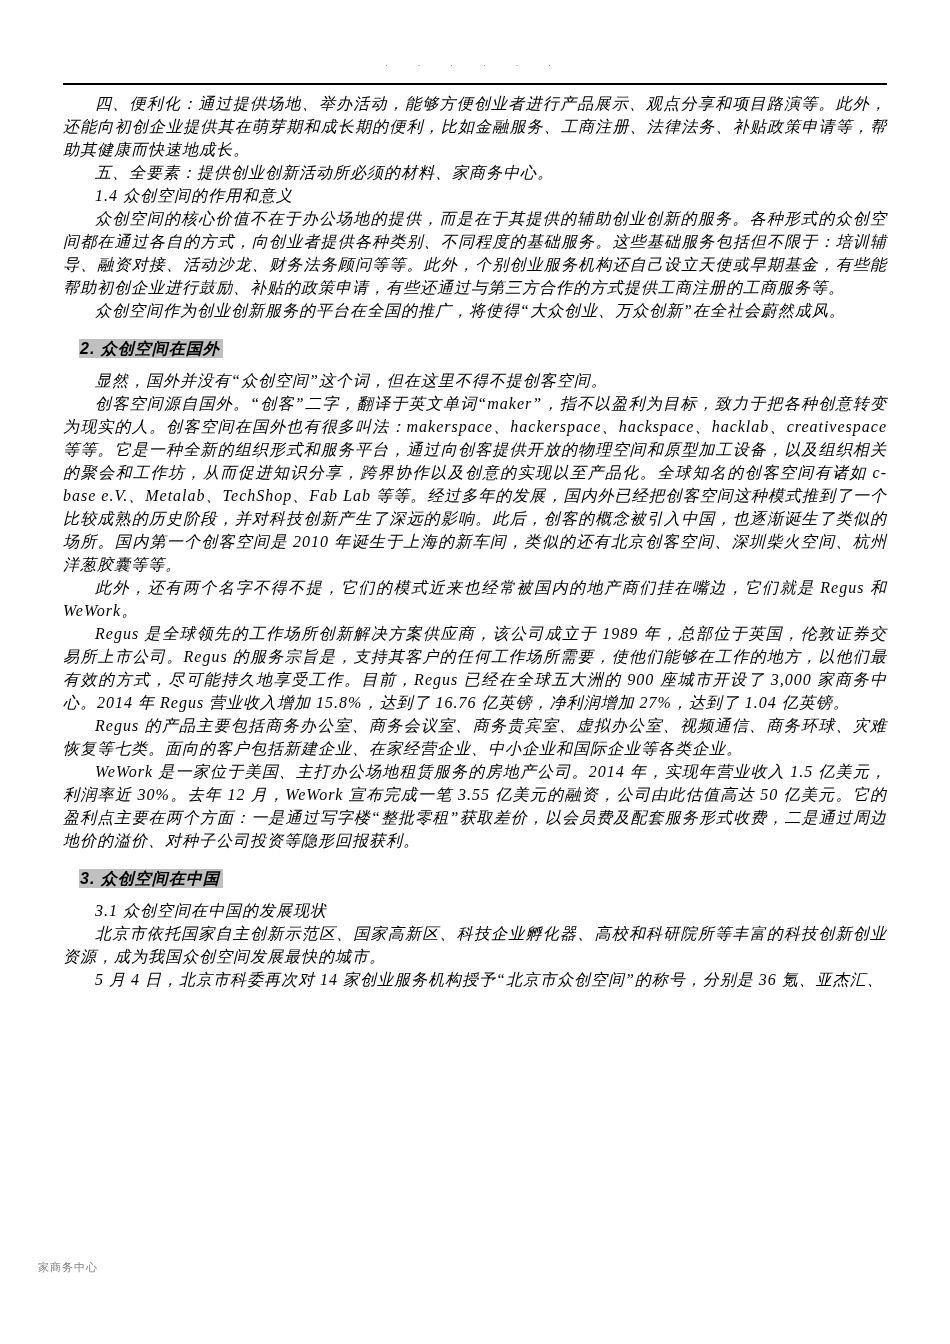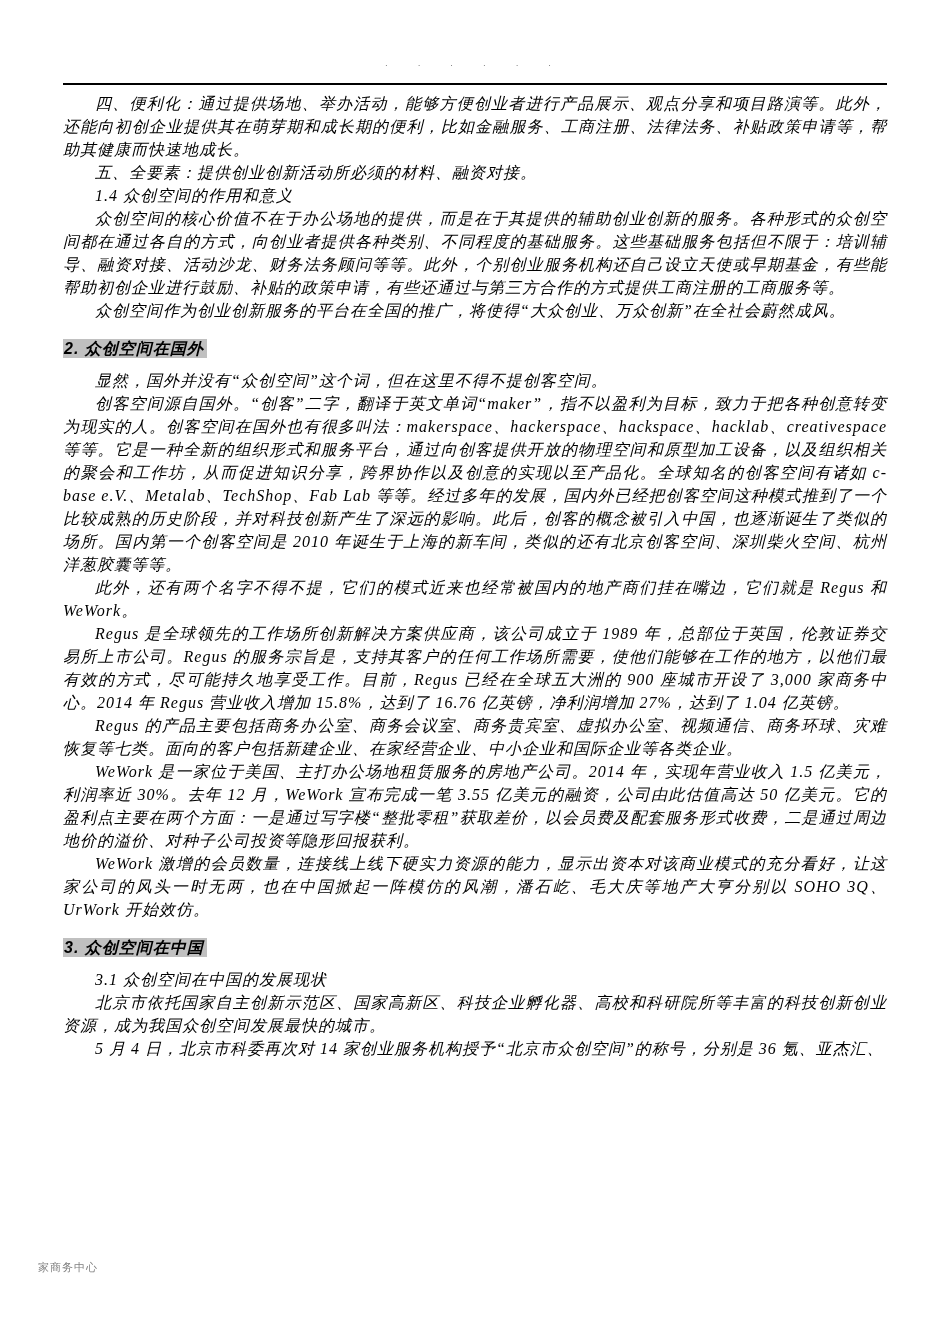--- a/index.html
+++ b/index.html
@@ -46,48 +46,48 @@
   p.heading {
     font-family: "Liberation Sans", "DejaVu Sans", sans-serif;
     font-weight: bold;
     font-size: 16px;
     margin: 15px 0 9px 0;
     letter-spacing: 1px;
   }
   .hl {
     background: #c0c0c0;
     padding: 1px 3px 1px 1px;
+    margin-left: 16px;
   }
   .footer {
     position: absolute;
     left: 38px; top: 1260px;
     font-size: 11px;
     letter-spacing: 1px;
     color: #7f7f7f;
   }
 </style>
 </head>
 <body>
 
 <div class="page">
   <div class="header-text">· · · · · ·</div>
   <div class="header-rule"></div>
   <div class="content">
       <p class="para body">四、便利化：通过提供场地、举办活动，能够方便创业者进行产品展示、观点分享和项目路演等。此外，还能向初创企业提供其在萌芽期和成长期的便利，比如金融服务、工商注册、法律法务、补贴政策申请等，帮助其健康而快速地成长。</p>
-      <p class="para body">五、全要素：提供创业创新活动所必须的材料、融资对接。</p>
+      <p class="para body">五、全要素：提供创业创新活动所必须的材料、家商务中心。</p>
       <p class="para body">1.4 众创空间的作用和意义</p>
       <p class="para body">众创空间的核心价值不在于办公场地的提供，而是在于其提供的辅助创业创新的服务。各种形式的众创空间都在通过各自的方式，向创业者提供各种类别、不同程度的基础服务。这些基础服务包括但不限于：培训辅导、融资对接、活动沙龙、财务法务顾问等等。此外，个别创业服务机构还自己设立天使或早期基金，有些能帮助初创企业进行鼓励、补贴的政策申请，有些还通过与第三方合作的方式提供工商注册的工商服务等。</p>
       <p class="para body">众创空间作为创业创新服务的平台在全国的推广，将使得“大众创业、万众创新”在全社会蔚然成风。</p>
       <p class="para heading"><span class="hl">2. 众创空间在国外</span></p>
       <p class="para body">显然，国外并没有“众创空间”这个词，但在这里不得不提创客空间。</p>
       <p class="para body">创客空间源自国外。“创客”二字，翻译于英文单词“maker”，指不以盈利为目标，致力于把各种创意转变为现实的人。创客空间在国外也有很多叫法：makerspace、hackerspace、hackspace、hacklab、creativespace 等等。它是一种全新的组织形式和服务平台，通过向创客提供开放的物理空间和原型加工设备，以及组织相关的聚会和工作坊，从而促进知识分享，跨界协作以及创意的实现以至产品化。全球知名的创客空间有诸如 c-base e.V.、Metalab、TechShop、Fab Lab 等等。经过多年的发展，国内外已经把创客空间这种模式推到了一个比较成熟的历史阶段，并对科技创新产生了深远的影响。此后，创客的概念被引入中国，也逐渐诞生了类似的场所。国内第一个创客空间是 2010 年诞生于上海的新车间，类似的还有北京创客空间、深圳柴火空间、杭州洋葱胶囊等等。</p>
       <p class="para body">此外，还有两个名字不得不提，它们的模式近来也经常被国内的地产商们挂在嘴边，它们就是 Regus 和 WeWork。</p>
       <p class="para body">Regus 是全球领先的工作场所创新解决方案供应商，该公司成立于 1989 年，总部位于英国，伦敦证券交易所上市公司。Regus 的服务宗旨是，支持其客户的任何工作场所需要，使他们能够在工作的地方，以他们最有效的方式，尽可能持久地享受工作。目前，Regus 已经在全球五大洲的 900 座城市开设了 3,000 家商务中心。2014 年 Regus 营业收入增加 15.8%，达到了 16.76 亿英镑，净利润增加 27%，达到了 1.04 亿英镑。</p>
       <p class="para body">Regus 的产品主要包括商务办公室、商务会议室、商务贵宾室、虚拟办公室、视频通信、商务环球、灾难恢复等七类。面向的客户包括新建企业、在家经营企业、中小企业和国际企业等各类企业。</p>
       <p class="para body">WeWork 是一家位于美国、主打办公场地租赁服务的房地产公司。2014 年，实现年营业收入 1.5 亿美元，利润率近 30%。去年 12 月，WeWork 宣布完成一笔 3.55 亿美元的融资，公司由此估值高达 50 亿美元。它的盈利点主要在两个方面：一是通过写字楼“整批零租”获取差价，以会员费及配套服务形式收费，二是通过周边地价的溢价、对种子公司投资等隐形回报获利。</p>
-      <p class="para body">WeWork 激增的会员数量，连接线上线下硬实力资源的能力，显示出资本对该商业模式的充分看好，让这家公司的风头一时无两，也在中国掀起一阵模仿的风潮，潘石屹、毛大庆等地产大亨分别以 SOHO 3Q、UrWork 开始效仿。</p>
       <p class="para heading"><span class="hl">3. 众创空间在中国</span></p>
       <p class="para body">3.1 众创空间在中国的发展现状</p>
       <p class="para body">北京市依托国家自主创新示范区、国家高新区、科技企业孵化器、高校和科研院所等丰富的科技创新创业资源，成为我国众创空间发展最快的城市。</p>
       <p class="para body">5 月 4 日，北京市科委再次对 14 家创业服务机构授予“北京市众创空间”的称号，分别是 36 氪、亚杰汇、</p>
     </div>
   <div class="footer">家商务中心</div>
 </div>
 
 </body></html>

